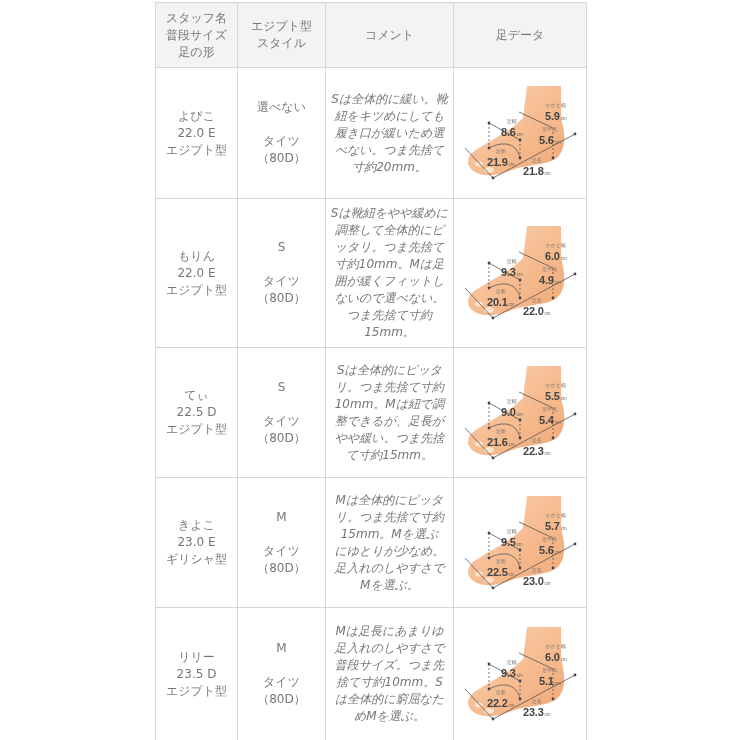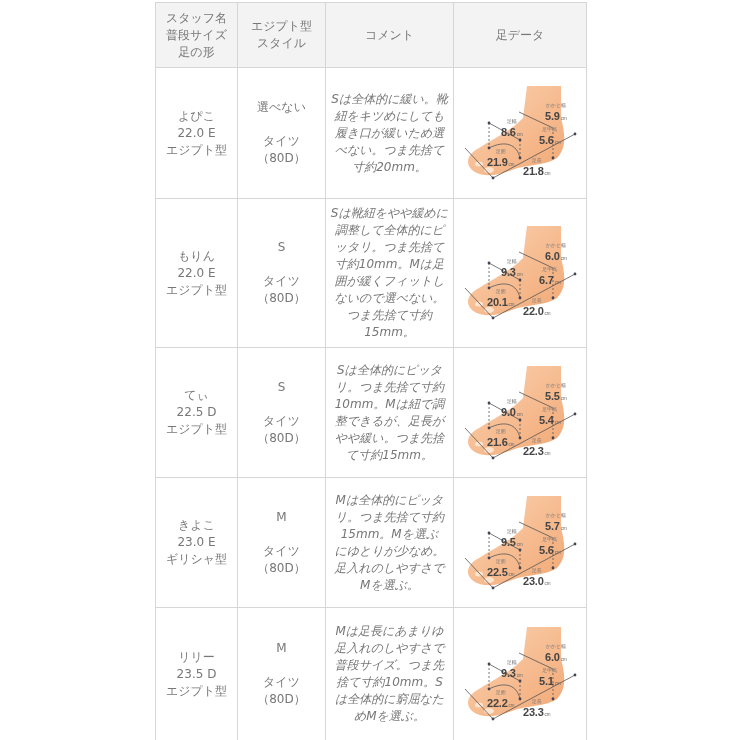--- a/index.html
+++ b/index.html
@@ -170,21 +170,21 @@
             <circle cx="96" cy="80" r="1.4"></circle>
           </g>
         </svg>
         <div class="ft" style="left:44px;top:40px;">
           <span class="lab">足幅</span><span class="val">9.3</span><span class="unit">cm</span>
         </div>
         <div class="ft" style="left:88px;top:24px;">
           <span class="lab">かかと幅</span><span class="val">6.0</span><span class="unit">cm</span>
         </div>
         <div class="ft" style="left:82px;top:48px;">
-          <span class="lab">足甲高</span><span class="val">6.7</span><span class="unit">cm</span>
+          <span class="lab">足甲高</span><span class="val">4.9</span><span class="unit">cm</span>
         </div>
         <div class="ft" style="left:30px;top:70px;">
           <span class="lab">足囲</span><span class="val">20.1</span><span class="unit">cm</span>
         </div>
         <div class="ft" style="left:66px;top:79px;">
           <span class="lab">足長</span><span class="val">22.0</span><span class="unit">cm</span>
         </div>
       </div>
     </td>
   </tr>

